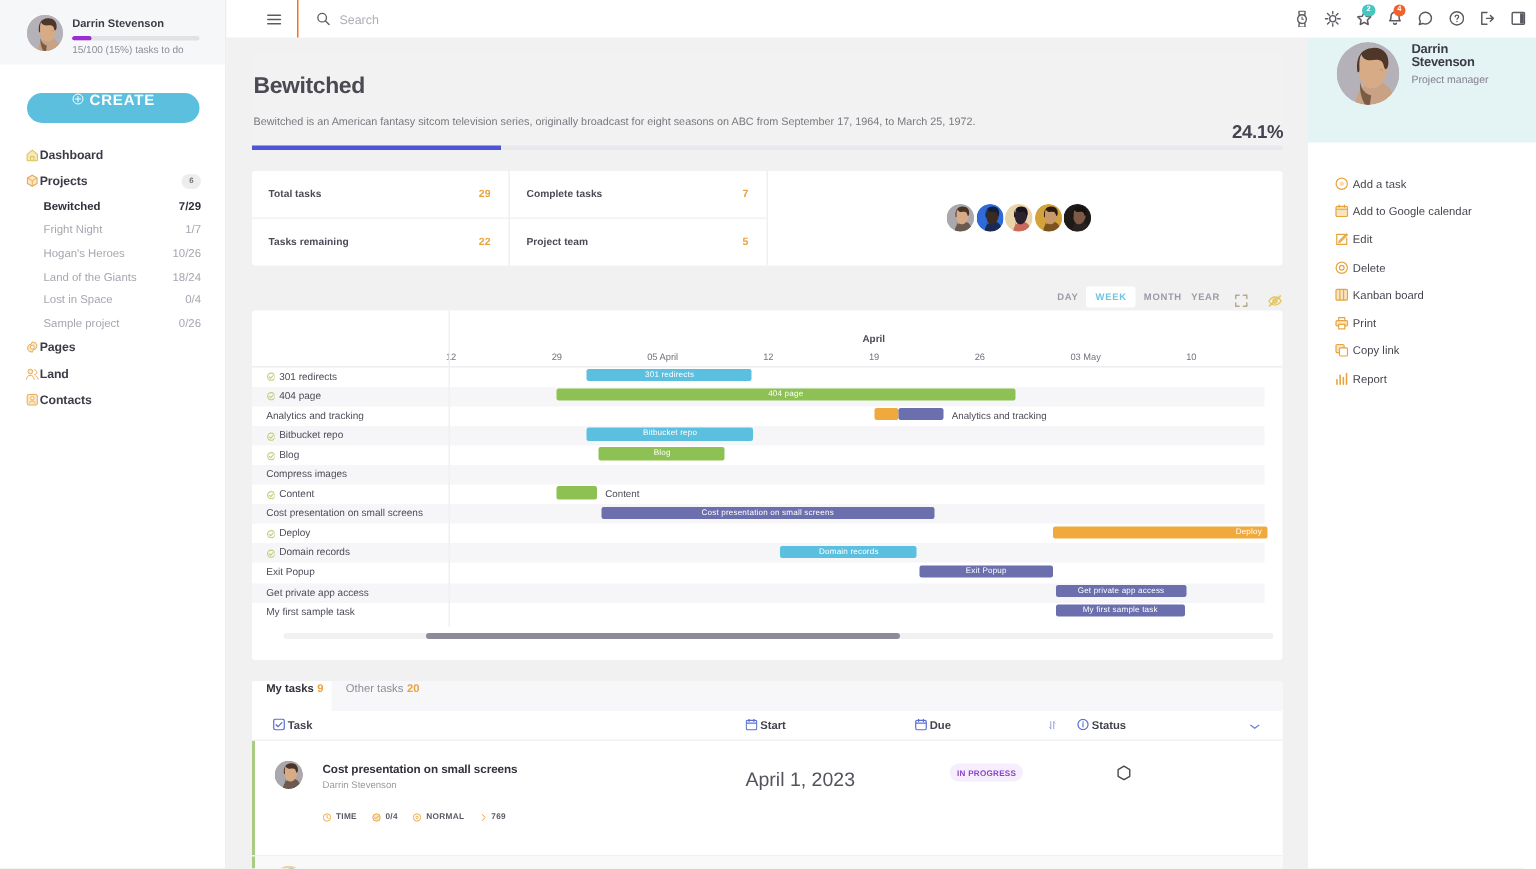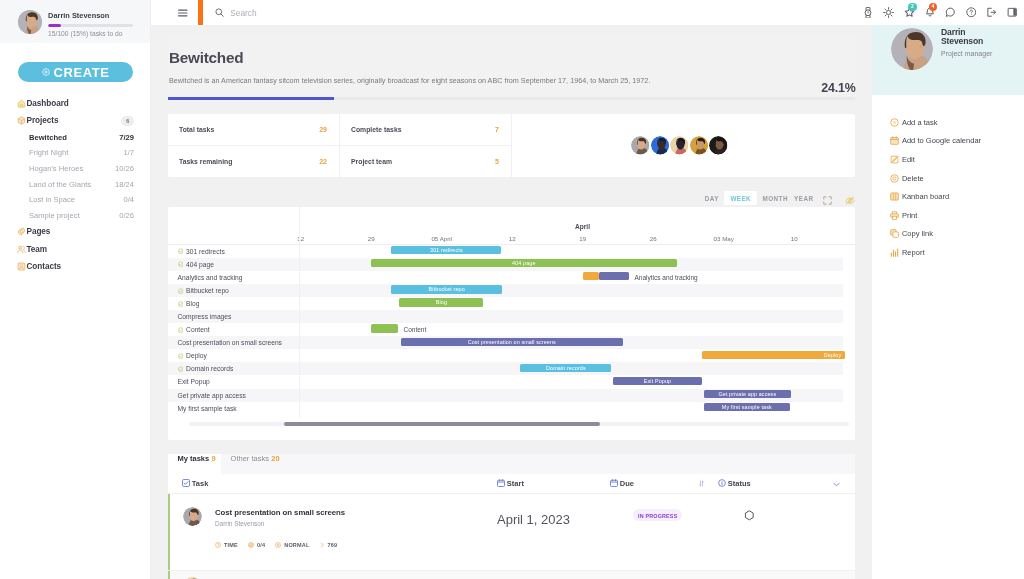--- a/index.html
+++ b/index.html
@@ -9,32 +9,32 @@
 
 #sidebar{width:151px;flex:0 0 151px;height:579px;background:#fff;position:relative;}
 #sidebar:after{content:"";position:absolute;right:0;top:0;width:1px;height:579px;background:#eceef0;}
 .sb-user{height:43px;background:#f6f7f9;display:flex;align-items:center;padding:0 16px 0 17.6px;gap:6.5px;}
 .sb-avatar{width:24px;height:24px;border-radius:50%;overflow:hidden;flex:0 0 24px;background:#b0aeb3;}
 .sb-uinfo{flex:1;min-width:0;padding-top:5px;}
 .sb-uname{font-size:7.4px;font-weight:700;color:#3c3c47;letter-spacing:.0px;white-space:nowrap;line-height:9px;}
 .sb-bar{height:2.5px;background:#e2e2e6;border-radius:2px;margin:4px 0 3px;width:85.4px;overflow:hidden;}
 .sb-bar i{display:block;height:100%;background:#9a2fd0;border-radius:2px;}
 .sb-sub{font-size:6.7px;color:#8e8e99;white-space:nowrap;}
-#createBtn{margin:19px 18px 0 18px;height:20px;border-radius:10px;background:#5bbfdd;color:#fff;display:flex;align-items:center;justify-content:center;gap:4px;font-size:13px;font-weight:700;letter-spacing:.55px;cursor:pointer;}
+#createBtn{margin:19px 18px 0 18px;height:20px;border-radius:10px;background:#5bbfdd;color:#fff;display:flex;justify-content:center;gap:4px;font-size:10px;font-weight:700;letter-spacing:.55px;cursor:pointer;}
 .nav{margin-top:13px;}
 .nav-item{display:flex;align-items:center;height:17.3px;padding:0 17px 0 17.2px;gap:0.3px;font-size:8.2px;font-weight:700;color:#3c3c47;cursor:pointer;letter-spacing:-.05px;}
 .nav-badge{margin-left:auto;background:#ededee;color:#70707b;border-radius:6px;font-size:5.2px;padding:2.4px 5px 1.8px;font-weight:700;line-height:1;}
 .proj{display:flex;align-items:center;height:15.6px;padding:0 17px 0 29px;font-size:7.6px;color:#a6a6b0;cursor:pointer;}
 .proj.active{color:#2f2f3a;font-weight:700;}
 .proj .c{margin-left:auto;}
 
 #main{flex:1 1 auto;height:579px;display:flex;flex-direction:column;min-width:0;background:#f1f1f2;padding-top:25px;}
 #topbar{position:absolute;left:151px;top:0;width:873px;height:25px;background:#fff;display:flex;align-items:stretch;z-index:20;}
 .tb-burger{width:47px;display:flex;align-items:center;justify-content:center;cursor:pointer;padding-left:17px;}
-.tb-search{display:flex;align-items:center;gap:6.8px;padding-left:11.5px;height:25px;flex:1;border-left:5px solid #f97316;}
+.tb-search{display:flex;align-items:center;gap:6.8px;padding-left:11.5px;height:25px;flex:1;border-left:1px solid #f97316;}
 .tb-ph{font-size:8.3px;color:#aeaeb6;}
 .tb-icons{display:flex;align-items:center;gap:0;padding-right:1.5px;}
 .tb-ic{position:relative;width:20.6px;height:25px;display:flex;align-items:center;justify-content:center;cursor:pointer;}
 .tb-dot{position:absolute;top:2.6px;right:3px;width:8.4px;height:8.4px;border-radius:50%;display:flex;align-items:center;justify-content:center;font-size:5px;color:#fff;font-weight:700;line-height:1;}
 #content{flex:1;overflow:hidden;padding:0 17px 0 17px;position:relative;}
 #sidebar{z-index:5}
 .card{background:#fff;border-radius:2px;}
 
 #hero{margin-top:10px;height:65px;position:relative;padding:15px 13px 0 1px;background:#f2f2f3;}
 #hero h1{font-size:15.3px;font-weight:700;color:#4a4a54;letter-spacing:-.25px;line-height:16px;}
@@ -198,21 +198,21 @@
         <span>Pages</span>
       </div>
       <div class="nav-item">
         <span>
           <svg width="9" height="9" viewBox="0 0 12 12">
             <circle cx="4.3" cy="3.6" r="2.1" fill="#fae8cd" stroke="#e9a64a" stroke-width=".85"></circle>
             <path d="M.9 10.4c0-2.1 1.5-3.4 3.4-3.4s3.4 1.3 3.4 3.4" fill="none" stroke="#e9a64a" stroke-width=".85" stroke-linecap="round"></path>
             <path d="M8.2 2.1c1.1.2 1.8 1 1.8 2.1 0 1.1-.7 1.9-1.8 2.1M9 7.5c1.3.4 2.1 1.5 2.1 2.9" fill="none" stroke="#e9a64a" stroke-width=".85" stroke-linecap="round"></path>
           </svg>
         </span>
-        <span>Team</span>
+        <span>Land</span>
       </div>
       <div class="nav-item">
         <span>
           <svg width="9" height="9" viewBox="0 0 12 12">
             <rect x="1.5" y="1.3" width="9" height="9.4" rx="1.2" fill="#fae8cd" stroke="#e9a64a" stroke-width=".85"></rect>
             <circle cx="6" cy="4.6" r="1.5" fill="#fff" stroke="#e9a64a" stroke-width=".8"></circle>
             <path d="M3.5 9.1c.3-1.3 1.3-2 2.5-2s2.2.7 2.5 2" fill="none" stroke="#e9a64a" stroke-width=".8" stroke-linecap="round"></path>
           </svg>
         </span>
         <span>Contacts</span>

